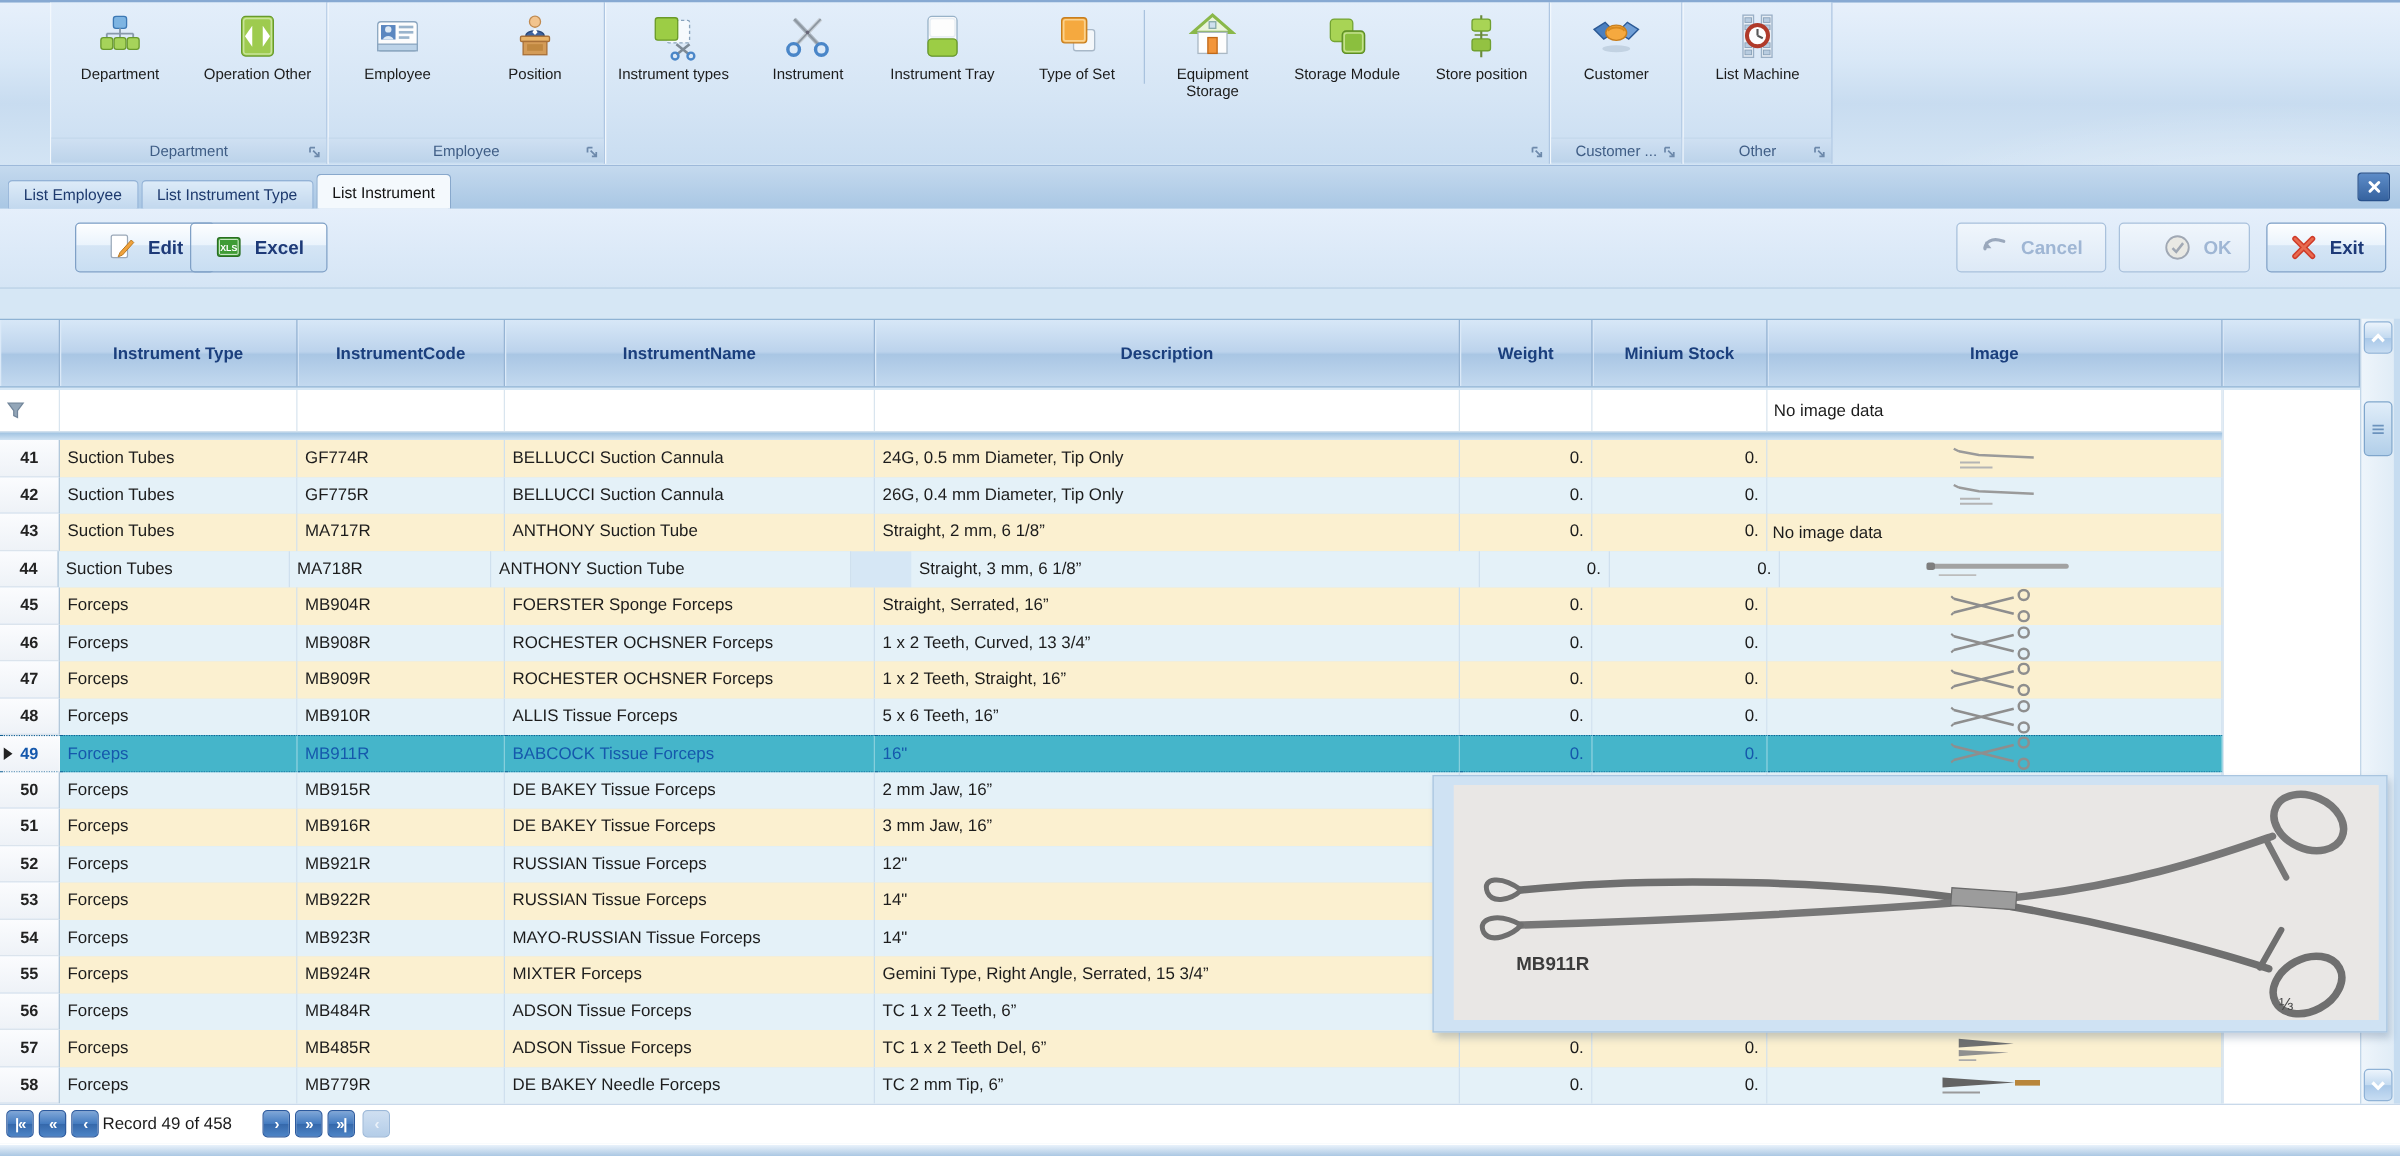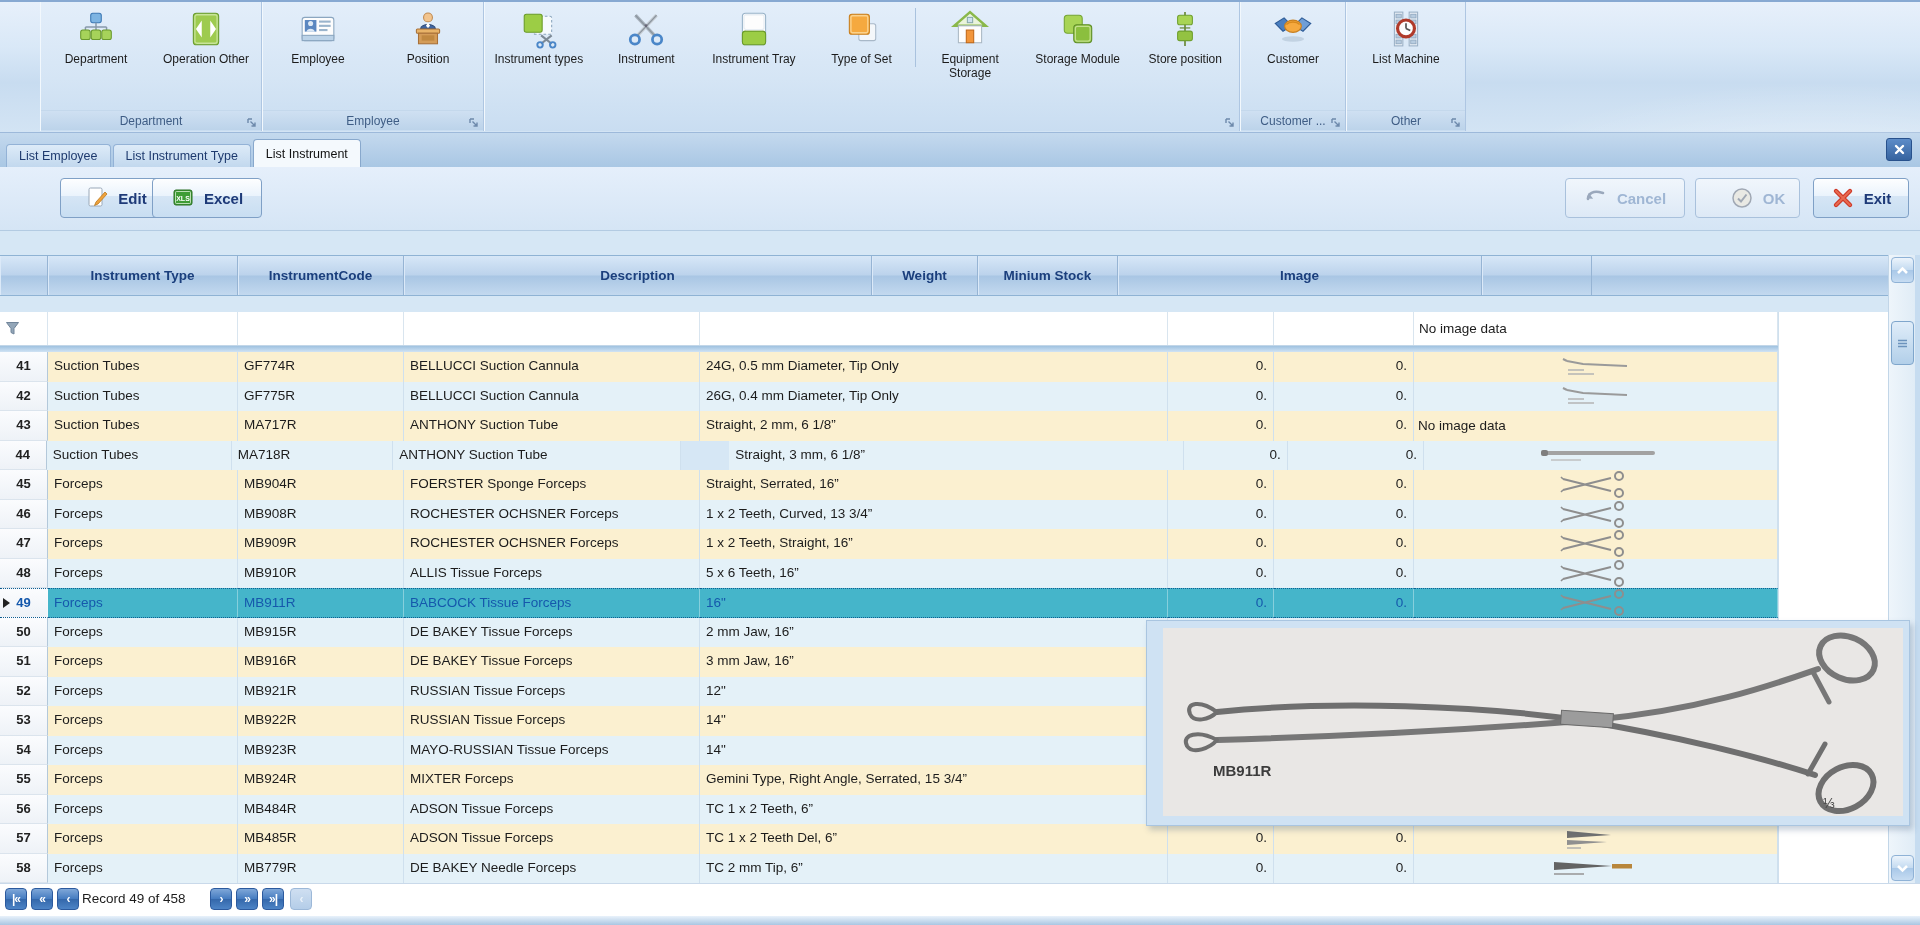--- a/index.html
+++ b/index.html
@@ -39,21 +39,21 @@
     background:linear-gradient(#e5effb,#d5e5f5);border-bottom:1px solid #b3cbe2;box-sizing:border-box;}
   .tbtn{position:absolute;top:11px;height:40px;border:1px solid #7fa0c6;border-radius:4px;
     background:linear-gradient(#fdfeff,#eaf3fc 45%,#d5e5f5 46%,#c8def2);
     box-shadow:inset 0 1px 0 #fff;display:flex;align-items:center;justify-content:center;gap:9px;
     font-size:15px;font-weight:bold;color:#1e3a78;box-sizing:border-box;cursor:default;}
   .tbtn.disabled{border-color:#a9c1dc;background:linear-gradient(#f0f6fc,#dde9f6);color:#9fb6d4;box-shadow:none;}
   .tbtn .bicon{width:24px;height:24px;display:flex;align-items:center;justify-content:center;}
   
   .grid-wrap{position:absolute;left:0;top:231px;width:1920px;height:694px;background:#d6e7f5;}
   .gridedge{position:absolute;left:1915px;top:24px;width:5px;height:652px;background:#c6dcf0;}
-  .ghead{position:absolute;left:0;top:24px;height:41px;width:1888px;display:flex;
+  .ghead{position:absolute;left:0;top:24px;height:55px;width:1888px;display:flex;
     background:linear-gradient(#d7e7f7,#bcd3ec 48%,#a9c6e4 52%,#c3d9ef);
     border-top:1px solid #8fb3d4;border-bottom:1px solid #8fb3d4;box-sizing:border-box;}
   .hcell{height:100%;display:flex;align-items:center;justify-content:center;
     font-size:13.5px;font-weight:bold;color:#1b3f7d;border-right:1px solid #96b4d4;
     box-shadow:inset 1px 0 0 #dbe9f8;box-sizing:border-box;cursor:default;}
   .gfilter{position:absolute;left:0;top:81px;height:34px;width:1888px;display:flex;background:#fff;
     border-bottom:1px solid #c2d6e8;box-sizing:border-box;}
   .fcell{height:100%;border-right:1px solid #d9e5ef;box-sizing:border-box;display:flex;align-items:center;
     font-size:13.5px;color:#1c1c1c;padding:0 5px;}
   .gsep{position:absolute;left:0;top:115px;width:1888px;height:6px;
@@ -379,20 +379,21 @@
       </span>
       <span>Exit</span>
     </div>
   </div>
 
   <div class="grid-wrap">
     <div class="ghead" id="grid-header">
         <div class="hcell" style="width: 48px;"></div>
         <div class="hcell" style="width: 190px;">Instrument Type</div>
         <div class="hcell" style="width: 166px;">InstrumentCode</div>
+        <div class="hcell" style="width: 296px;">InstrumentName</div>
         <div class="hcell" style="width: 468px;">Description</div>
         <div class="hcell" style="width: 106px;">Weight</div>
         <div class="hcell" style="width: 140px;">Minium Stock</div>
         <div class="hcell" style="width: 364px;">Image</div>
         <div class="hcell" style="width: 110px;"></div>
       </div>
     <div class="gfilter" id="filter-row">
         <div class="fcell" style="width: 48px;">
           <svg width="15" height="16" viewBox="0 0 15 16">
             <polygon points="1.5,1.5 13.5,1.5 9,7.5 9,13 6,11.5 6,7.5" fill="#93a6b8" stroke="#71859a"></polygon>

